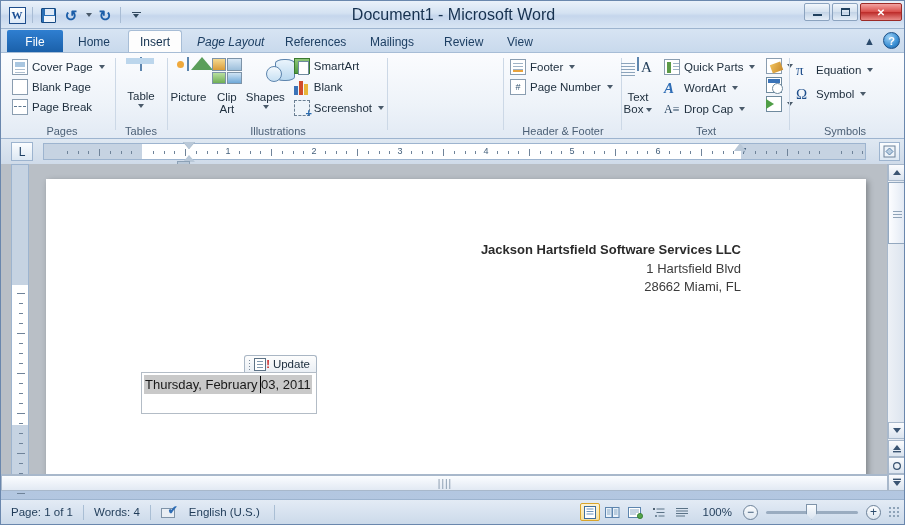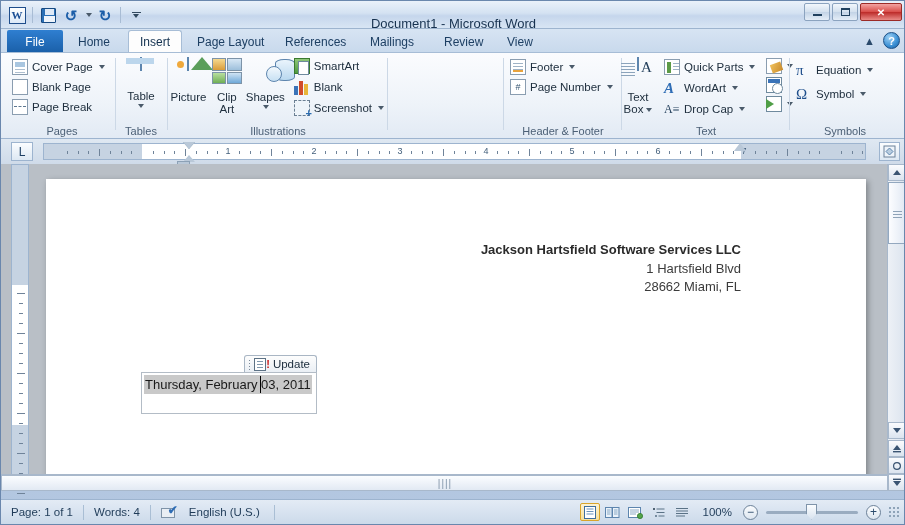--- a/index.html
+++ b/index.html
@@ -38,21 +38,21 @@
     width: 15px; height: 15px; background: #2a6fb5; border: 1px solid #174a82;
     position: relative; border-radius: 1px;
   }
   .floppy:before { content:""; position: absolute; left: 3px; top: 0; width: 9px; height: 6px; background: #dfeaf7; }
   .floppy:after { content:""; position: absolute; left: 2px; bottom: 0; width: 11px; height: 6px; background: #eef4fb; }
   .arrowglyph { color: #1c5ea8; font-size: 15px; line-height: 15px; font-weight: bold; }
   .tinycaret { width:0;height:0;border-left:3px solid transparent;border-right:3px solid transparent;border-top:4px solid #31495f;}
   .title-text {
     position: absolute; left: 0; top: 0; width: 905px; height: 28px;
     display: flex; align-items: center; justify-content: center;
-    font-size: 13px; color: #16314f; pointer-events: none; margin-top: 8px;
+    font-size: 16px; color: #16314f; pointer-events: none;
   }
   .wbtns { position: absolute; right: 4px; top: 2px; display: flex; gap: 2px; }
   .wbtn {
     width: 26px; height: 18px; border: 1px solid #8ba3bf; border-radius: 2px;
     background: linear-gradient(180deg,#f2f7fc 0%,#d3e0ee 50%,#c2d3e6 51%,#e4edf7 100%);
     display: flex; align-items: center; justify-content: center;
     font-size: 10px; color: #20415f;
   }
   .wbtn.close {
     width: 42px;
@@ -375,21 +375,21 @@
           <div class="maxbox"></div>
         </div>
       <div class="wbtn close">✕</div>
     </div>
   </div>
 
   <div class="tabstrip">
     <div class="tab file" style="left:6px;width:56px;justify-content:center;">File</div>
     <div class="tab" style="left:66px;">Home</div>
     <div class="tab active" style="left:127px;">Insert</div>
-    <div class="tab" style="left:185px;">Page Layout</div>
+    <div class="tab" style="left:185px;font-style:italic;">Page Layout</div>
     <div class="tab" style="left:273px;">References</div>
     <div class="tab" style="left:358px;">Mailings</div>
     <div class="tab" style="left:432px;">Review</div>
     <div class="tab" style="left:495px;">View</div>
     <div class="helpzone">
       <span class="chev-up">▲</span>
       <span class="helpbtn">?</span>
     </div>
   </div>
 

